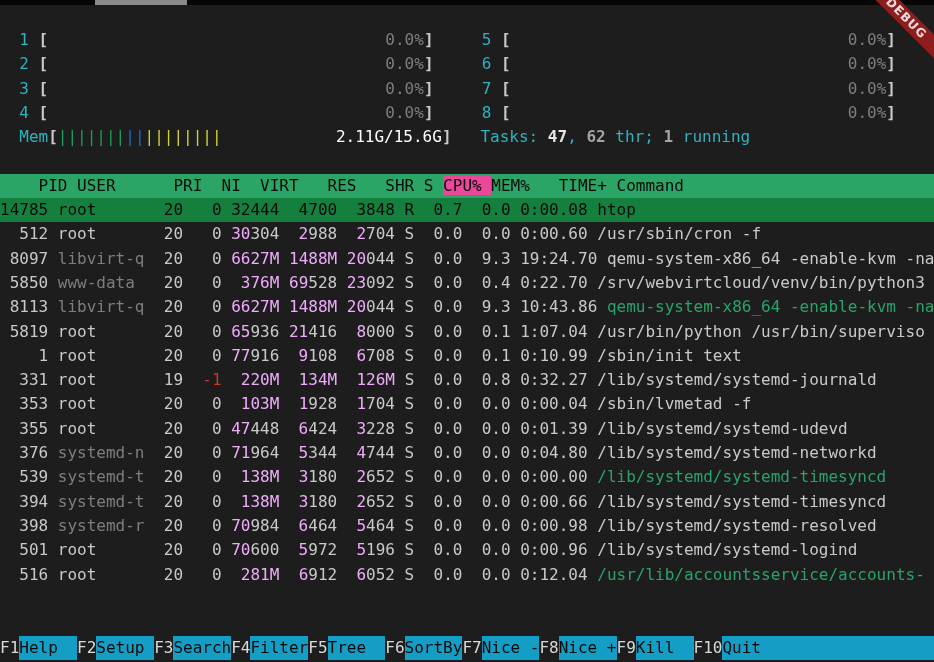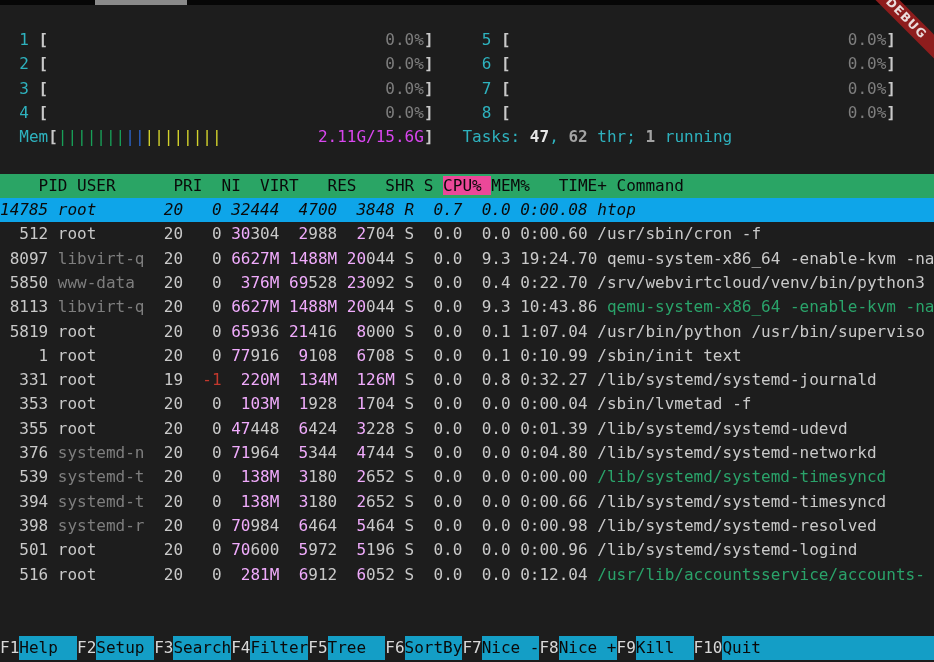--- a/index.html
+++ b/index.html
@@ -9,31 +9,31 @@
   .tabfrag{position:absolute;top:0;left:95px;width:92px;height:5px;background:#8A8A8A;}
   .ribbon{position:absolute;top:10px;right:-34px;width:124px;height:17px;line-height:17px;
           transform:rotate(45deg);background:#8E1D1D;color:#EBDCDC;text-align:center;
           font-family:"DejaVu Sans",sans-serif;font-size:12px;font-weight:bold;letter-spacing:1px;z-index:5;}
   .term{position:absolute;top:5px;left:0;width:934px;height:530px;background:#1D1D1D;}
   .pad{height:23px;}
   .line{height:24.3px;line-height:24.3px;white-space:pre;overflow:hidden;}
   .row{height:24.3px;line-height:24.3px;white-space:pre;overflow:hidden;color:#C9C9C9;}
   .hdr{background:#2AA565;color:#0A0A0A;}
   .hdr .sortcol{background:#ec4899;}
-  .selected{background:#0ea5e9;font-style:italic;}
+  .selected{background:#15803d;}
   .selected span{color:#0A0A0A !important;}
   .cy{color:#2EB2BE;}           
   .bc{color:#54CFDC;font-weight:bold;}  
   .bw{color:#E6E6E6;font-weight:bold;}  
   .bg{color:#a3a3a3;font-weight:bold;}  
   .gr{color:#2AA36A;}           
   .dim{color:#7E7E7E;}          
   .lt{color:#C9C9C9;}
   .br{color:#C9C9C9;font-weight:bold;}  
-  .memv{color:#d946ef;}
+  .memv{color:#ffffff;margin-left:18px;}
   .hi{color:#f0abfc;}           
   .red{color:#C2382D;}
   .p-g{color:#18A058;} .p-b{color:#2B63C9;} .p-y{color:#D3D32C;}  
   .fbar{position:absolute;left:0;bottom:2.2px;width:934px;height:24.3px;line-height:24.3px;
         display:flex;white-space:pre;align-items:center;}
   .fkey{color:#D9D9D9;}
   .flab{background:#149EC6;color:#0A0A0A;}
   .flab.last{flex:1;}
 </style>
 </head>

